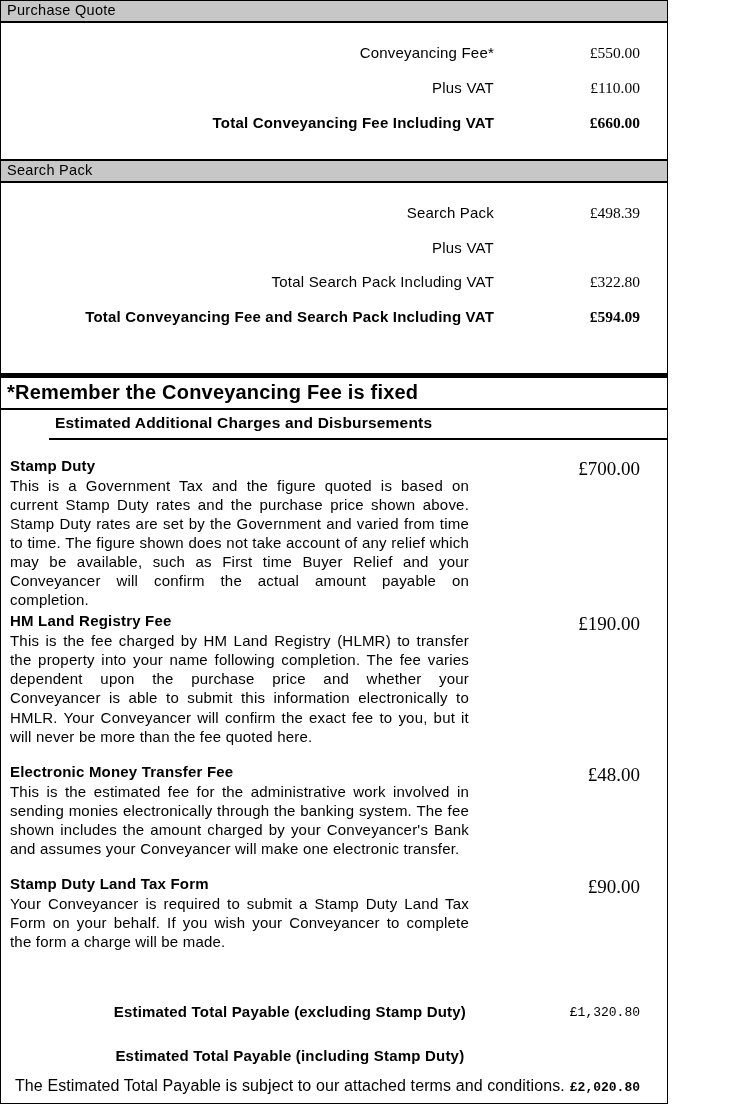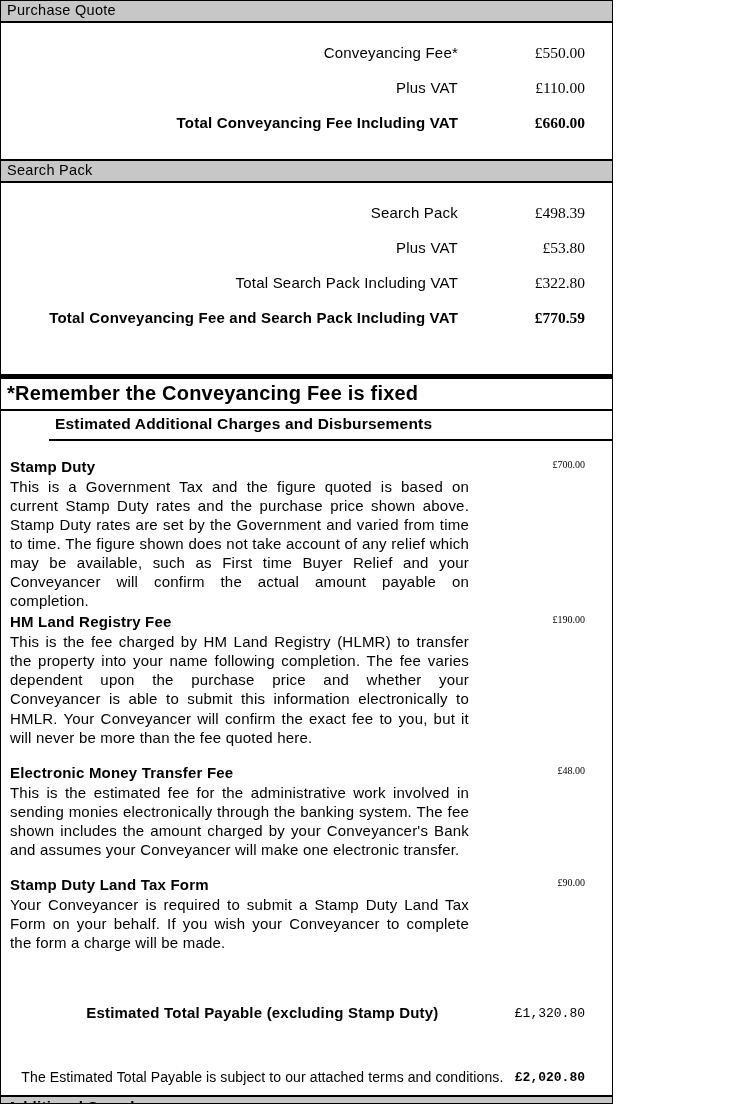--- a/index.html
+++ b/index.html
@@ -4,67 +4,67 @@
 <style>
   * { margin:0; padding:0; box-sizing:border-box; }
   html,body { background:#fff; }
   body {
     width:731px;
     font-family:"Liberation Sans", sans-serif;
     color:#000;
     -webkit-font-smoothing:antialiased;
   }
   .page {
-    width:613px;
+    width:668px;
     height:1104px;
     border:1px solid #000;
     overflow:hidden;
     background:#fff;
   }
 
   
   .bar {
     background:#c7c7c7;
     border-top:2px solid #000;
     border-bottom:2px solid #000;
     padding:1px 6px 3px;
     font-size:14.5px;
     letter-spacing:.3px;
   }
   .bar.first { border-top:none; }
   .bar.bold { font-weight:bold; font-size:15px; }
 
   
   .fee-rows { padding:4px 0 10px; }
-  .fee-row { display:flex; align-items:baseline; margin:17px 0; font-size:15px; letter-spacing:.2px; }
+  .fee-row { display:flex; align-items:baseline; margin:17px 0; font-size:15px; letter-spacing:.2px;padding-left:36px; }
   .fee-rows.tight .fee-row.last { margin-top:9px; }
   .fee-label { width:457px; text-align:right; }
   .fee-amount { flex:1; text-align:right; padding-right:27px; font-family:"Liberation Serif", serif; font-size:15.5px; letter-spacing:0; }
   .bold { font-weight:bold; }
 
   
   .thick-rule { border-top:5px solid #000; margin-top:20px; }
   .big-heading { font-size:20px; font-weight:bold; padding:3px 6px 4px; border-bottom:2px solid #000; letter-spacing:.2px; }
   .sub-heading { font-size:15.5px; font-weight:bold; padding:4px 6px 6px; border-bottom:2px solid #000; letter-spacing:.2px;margin-left:48px; }
 
   
   .charges { padding-left:9px; }
   .charge { position:relative; margin-top:17px; padding-right:25px; }
   .charge.snug { margin-top:3px; }
   .charge-title { font-weight:bold; font-size:15px; letter-spacing:.2px; }
-  .charge-amount { position:absolute; top:1px; right:27px; font-family:"Liberation Serif", serif; font-size:10px; }
+  .charge-amount { position:absolute; top:1px; right:27px; font-family:"Liberation Serif", serif; font-size:19px; }
   .charge-desc { width:459px; text-align:justify; font-size:15px; line-height:1.27; margin-top:2px; letter-spacing:.2px; }
 
   
   .total-row { display:flex; align-items:flex-end; margin:0 27px 0 9px; }
   .total-row.first { margin-top:52px; }
   .total-row.second { margin-top:27px; }
   .total-label-wrap { flex:1;text-align:center; }
   .total-label { font-weight:bold; font-size:15px; letter-spacing:.2px; }
-  .total-note { font-size:14px; margin-top:21px; letter-spacing:.1px; }
+  .total-note { font-size:16px; margin-top:13px; letter-spacing:.1px; }
   .total-amount { font-family:Liberation Mono, monospace; font-size:13px; white-space:nowrap; }
 
   
   .searches-bar-spacer { height:10px; }
 </style>
 </head>
 <body>
 
 <div class="page">
 
@@ -91,29 +91,28 @@
     <span>Search Pack</span>
   </div>
 
   <div class="fee-rows tight">
     <div class="fee-row">
       <span class="fee-label">Search Pack</span>
       <span class="fee-amount">£498.39</span>
     </div>
     <div class="fee-row">
       <span class="fee-label">Plus VAT</span>
-      <span class="fee-amount">£53.80</span>
     </div>
     <div class="fee-row">
       <span class="fee-label">Total Search Pack Including VAT</span>
       <span class="fee-amount">£322.80</span>
     </div>
     <div class="fee-row last">
       <span class="fee-label bold">Total Conveyancing Fee and Search Pack Including VAT</span>
-      <span class="fee-amount bold">£770.59</span>
+      <span class="fee-amount bold">£594.09</span>
     </div>
   </div>
 
   <div class="thick-rule"></div>
   <div class="big-heading">*Remember the Conveyancing Fee is fixed</div>
 
   <div class="sub-heading">Estimated Additional Charges and Disbursements</div>
 
   <div class="charges">
 
@@ -145,20 +144,21 @@
 
   <div class="total-row first">
     <div class="total-label-wrap">
       <div class="total-label">Estimated Total Payable (excluding Stamp Duty)</div>
     </div>
     <div class="total-amount">£1,320.80</div>
   </div>
 
   <div class="total-row second">
     <div class="total-label-wrap">
+      <div class="total-label">Estimated Total Payable (including Stamp Duty)</div>
       <div class="total-note">The Estimated Total Payable is subject to our attached terms and conditions.</div>
     </div>
     <div class="total-amount bold">£2,020.80</div>
   </div>
 
   <div class="searches-bar-spacer"></div>
 
   <div class="bar bold">
     <span>Additional Searches</span>
   </div>

